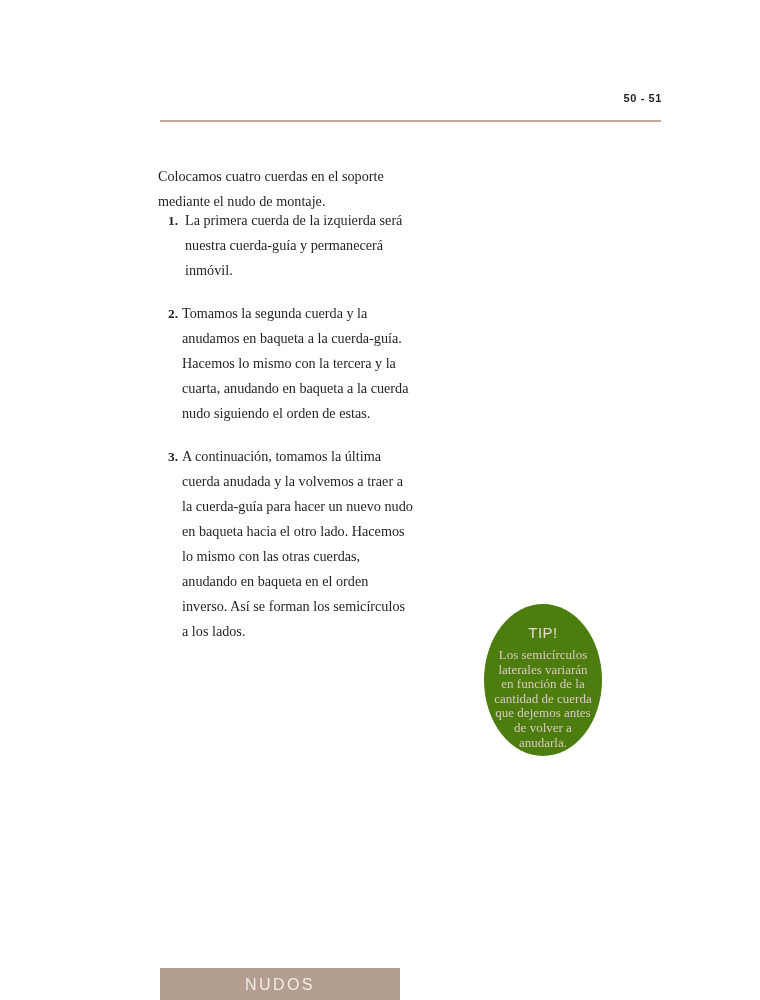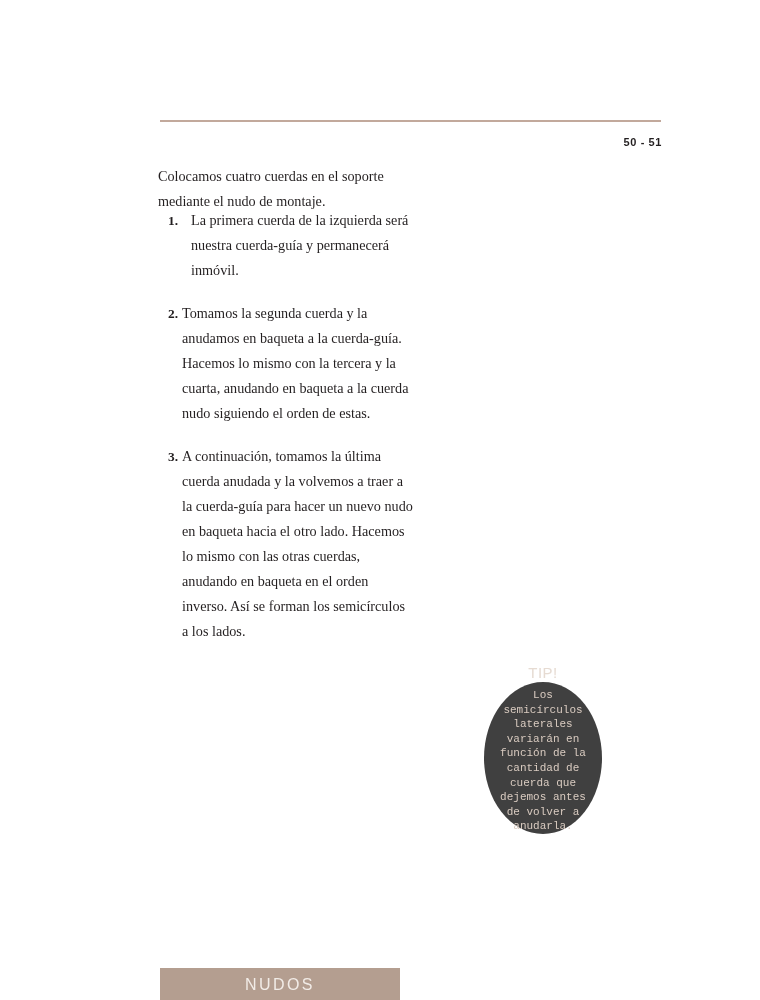--- a/index.html
+++ b/index.html
@@ -19,21 +19,20 @@
   
   .page-number {
     position: absolute;
     top: 92px;
     right: 98px;
     font-family: "Liberation Sans", sans-serif;
     font-size: 11px;
     font-weight: bold;
     letter-spacing: 0.6px;
     color: #231f20;
-    margin-top: 44px;
   }
 
   
   .top-rule {
     position: absolute;
     top: 120px;
     left: 160px;
     width: 501px;
     height: 2px;
     background: #c2a99c;
@@ -72,49 +71,49 @@
     font-weight: bold;
     line-height: 25px;
     color: #231f20;
   }
   .step-text {
     flex: 1 1 auto;
     font-size: 14.2px;
     line-height: 25px;
     color: #231f20;
   }
-  .step-1 .step-text { padding-left: 3px; margin-left: 6px; }
+  .step-1 .step-text { padding-left: 3px; }
 
   
   .tip-circle {
     position: absolute;
-    top: 682px;
+    top: 604px;
     left: 484px;
     width: 118px;
     height: 152px;
     border-radius: 50% / 50%;
-    background: #404040;
+    background: #4d7c0f;
     display: flex;
     flex-direction: column;
     align-items: center;
-    justify-content: flex-end;
+    justify-content: flex-start;
     padding-top: 20px;
     box-sizing: border-box;
     text-align: center;
   }
   .tip-title {
     font-family: "Liberation Sans", sans-serif;
     font-size: 15px;
     letter-spacing: 0.5px;
     color: #e6dbd2;
     margin-bottom: 7px;
   }
   .tip-body {
-    font-family: Liberation Mono, monospace;
-    font-size: 11px;
+    font-family: Liberation Serif, serif;
+    font-size: 13px;
     line-height: 14.6px;
     color: #d9cbc0;
     width: 104px;
   }
 
   
   .footer-tab {
     position: absolute;
     left: 160px;
     top: 968px;

